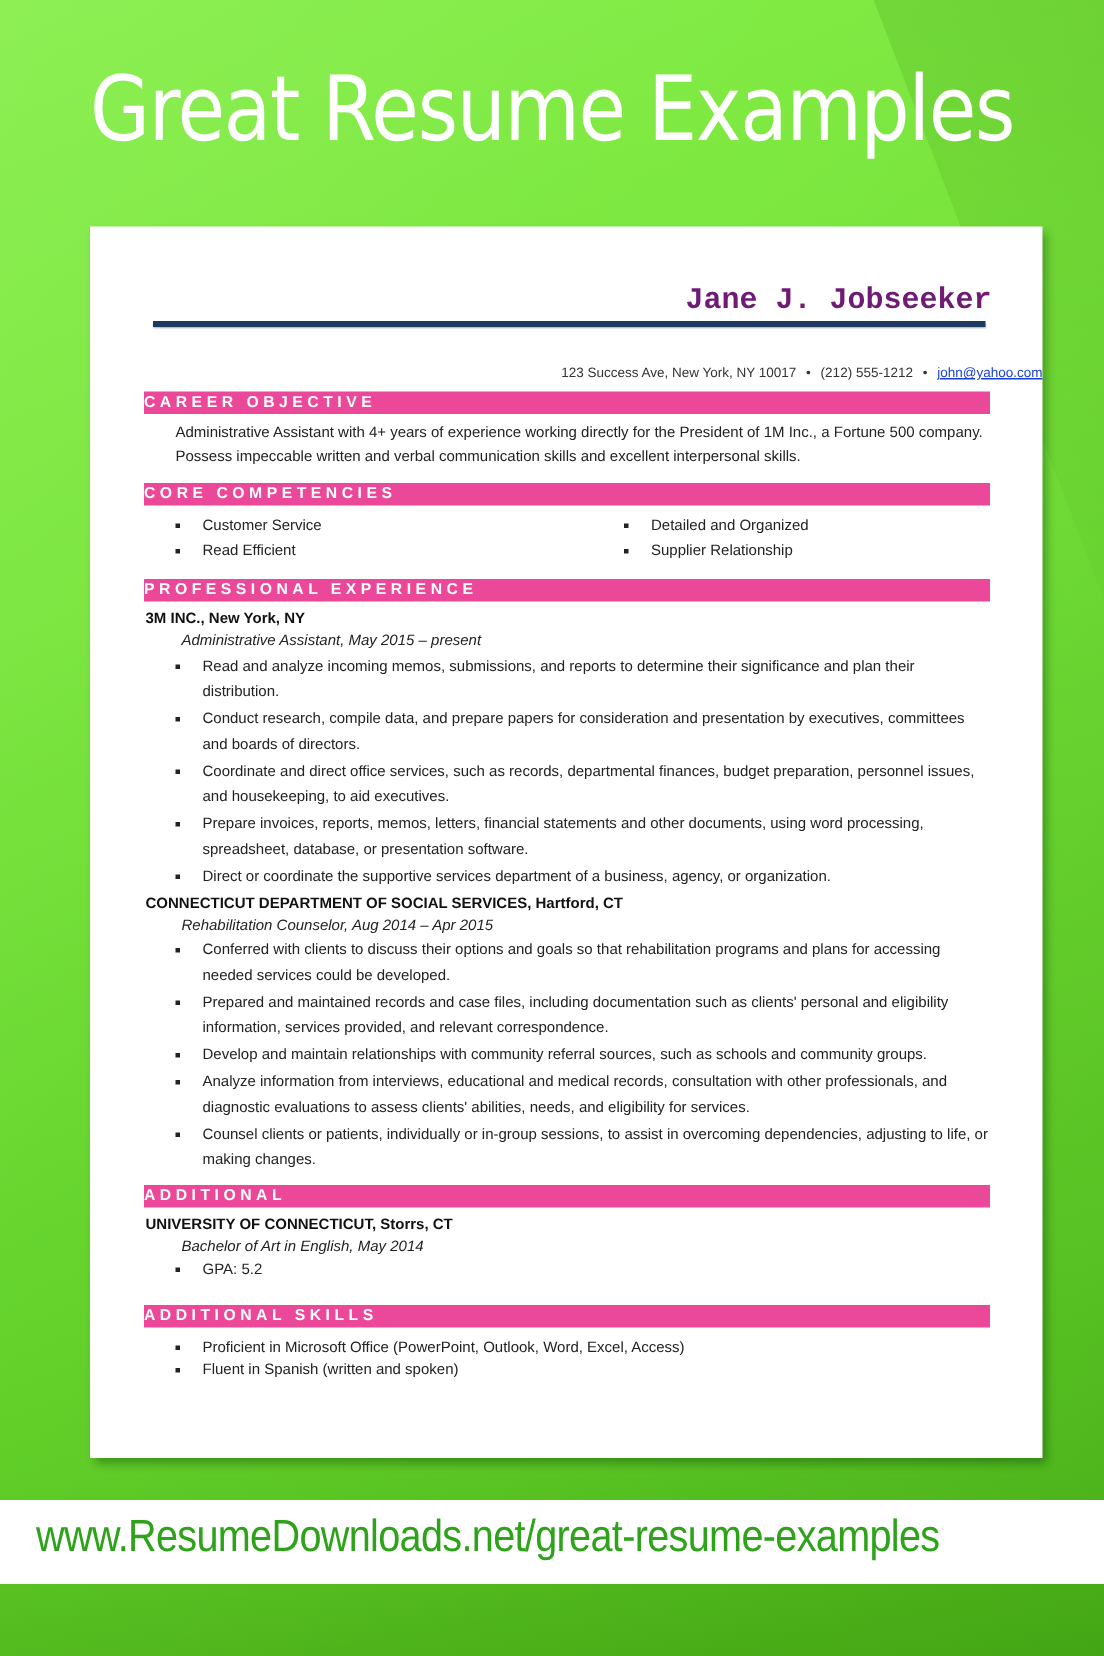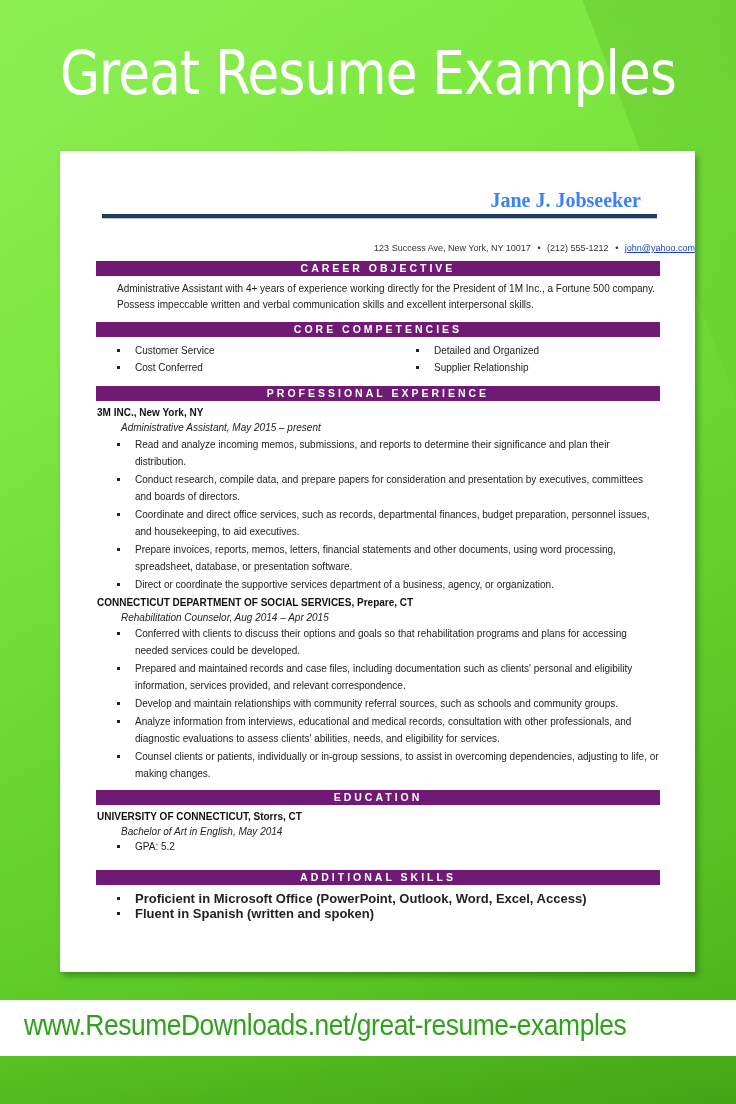--- a/index.html
+++ b/index.html
@@ -24,55 +24,55 @@
     transform: scaleX(0.86); transform-origin: center;
     font-weight: normal;
   }
 
   .card {
     position: absolute; left: 60px; top: 151px; width: 635px; height: 821px;
     background: #ffffff;
     box-shadow: 3px 4px 6px rgba(0,40,0,0.35);
   }
   .name {
-    position: absolute; right: 54px; top: 38px;
-    font-family: Liberation Serif, serif; font-weight: bold;
-    font-size: 20px; color: #3b82f6;
+    position: absolute; right: 34px; top: 38px;
+    font-family: Liberation Mono, monospace; font-weight: bold;
+    font-size: 20px; color: #701a75;
   }
   .name-rule {
     position: absolute; left: 42px; top: 63px; width: 555px; height: 4px;
     background: #1f3a5f; box-shadow: 0 1px 1px rgba(0,0,0,0.25);
   }
   .contact {
     position: absolute; left: 0; top: 92px; width: 635px; text-align: right;
     font-size: 9px; color: #333;
   }
   .contact .email { color: #1a3fd0; text-decoration: underline; }
   .contact .sep { margin: 0 4px; }
 
   .bar {
     position: absolute; left: 36px; width: 564px; height: 15px;
-    background: #701a75; color: #ffffff;
+    background: #ec4899; color: #ffffff;
     font-size: 10.5px; font-weight: bold; letter-spacing: 3px;
-    text-align: center; line-height: 15px;
+    line-height: 15px;
   }
   .para {
     position: absolute; left: 57px; width: 540px;
     font-size: 10px; line-height: 16px; color: #222;
   }
   .bullet-list { position: absolute; left: 57px; width: 545px; list-style: none; }
   .bullet-list li {
     position: relative; padding-left: 18px; font-size: 10px; line-height: 17px; color: #222;
     margin-bottom: 0px;
   }
   .bullet-list li::before {
     content: ""; position: absolute; left: 0; top: 7px; width: 3px; height: 3px; background: #222;
   }
   .bullet-list.spaced li { margin-bottom: 1px; }
-  .bullet-list.small li { font-size: 13px; line-height: 15px; font-weight: bold; }
+  .bullet-list.small li { font-size: 10px; line-height: 15px; }
   .bullet-list.small li::before { top: 6px; }
   .employer {
     position: absolute; left: 37px; font-size: 10px; font-weight: bold; color: #111; text-align: right;
   }
   .role {
     position: absolute; left: 37px; font-size: 10px; font-style: italic; color: #222; margin-left: 24px;
   }
 
   .url-strip {
     position: absolute; left: 0; top: 1000px; width: 736px; height: 56px;
@@ -106,50 +106,50 @@
     <span class="sep">•</span>
     <span class="email">john@yahoo.com</span>
   </div>
 
   <div class="bar" style="top:110px">CAREER OBJECTIVE</div>
   <div class="para" style="top:130px">Administrative Assistant with 4+ years of experience working directly for the President of 1M Inc., a Fortune 500 company. Possess impeccable written and verbal communication skills and excellent interpersonal skills.</div>
 
   <div class="bar" style="top:171px">CORE COMPETENCIES</div>
   <ul class="bullet-list" style="top:191px; width:280px;">
     <li>Customer Service</li>
-    <li>Cost Conferred</li>
+    <li>Read Efficient</li>
   </ul>
   <ul class="bullet-list" style="top:191px; left:356px; width:240px;">
     <li>Detailed and Organized</li>
     <li>Supplier Relationship</li>
   </ul>
 
   <div class="bar" style="top:235px">PROFESSIONAL EXPERIENCE</div>
 
   <div class="employer" style="top:256px">3M INC., New York, NY</div>
   <div class="role" style="top:271px">Administrative Assistant, May 2015 – present</div>
   <ul class="bullet-list spaced" style="top:285px">
     <li>Read and analyze incoming memos, submissions, and reports to determine their significance and plan their distribution.</li>
     <li>Conduct research, compile data, and prepare papers for consideration and presentation by executives, committees and boards of directors.</li>
     <li>Coordinate and direct office services, such as records, departmental finances, budget preparation, personnel issues, and housekeeping, to aid executives.</li>
     <li>Prepare invoices, reports, memos, letters, financial statements and other documents, using word processing, spreadsheet, database, or presentation software.</li>
     <li>Direct or coordinate the supportive services department of a business, agency, or organization.</li>
   </ul>
 
-  <div class="employer" style="top:446px">CONNECTICUT DEPARTMENT OF SOCIAL SERVICES, Prepare, CT</div>
+  <div class="employer" style="top:446px">CONNECTICUT DEPARTMENT OF SOCIAL SERVICES, Hartford, CT</div>
   <div class="role" style="top:461px">Rehabilitation Counselor, Aug 2014 – Apr 2015</div>
   <ul class="bullet-list spaced" style="top:474px">
     <li>Conferred with clients to discuss their options and goals so that rehabilitation programs and plans for accessing needed services could be developed.</li>
     <li>Prepared and maintained records and case files, including documentation such as clients' personal and eligibility information, services provided, and relevant correspondence.</li>
     <li>Develop and maintain relationships with community referral sources, such as schools and community groups.</li>
     <li>Analyze information from interviews, educational and medical records, consultation with other professionals, and diagnostic evaluations to assess clients' abilities, needs, and eligibility for services.</li>
     <li>Counsel clients or patients, individually or in-group sessions, to assist in overcoming dependencies, adjusting to life, or making changes.</li>
   </ul>
 
-  <div class="bar" style="top:639px">EDUCATION</div>
+  <div class="bar" style="top:639px">ADDITIONAL</div>
   <div class="employer" style="top:660px">UNIVERSITY OF CONNECTICUT, Storrs, CT</div>
   <div class="role" style="top:675px">Bachelor of Art in English, May 2014</div>
   <ul class="bullet-list" style="top:687px">
     <li>GPA: 5.2</li>
   </ul>
 
   <div class="bar" style="top:719px">ADDITIONAL SKILLS</div>
   <ul class="bullet-list small" style="top:740px">
     <li>Proficient in Microsoft Office (PowerPoint, Outlook, Word, Excel, Access)</li>
     <li>Fluent in Spanish (written and spoken)</li>

